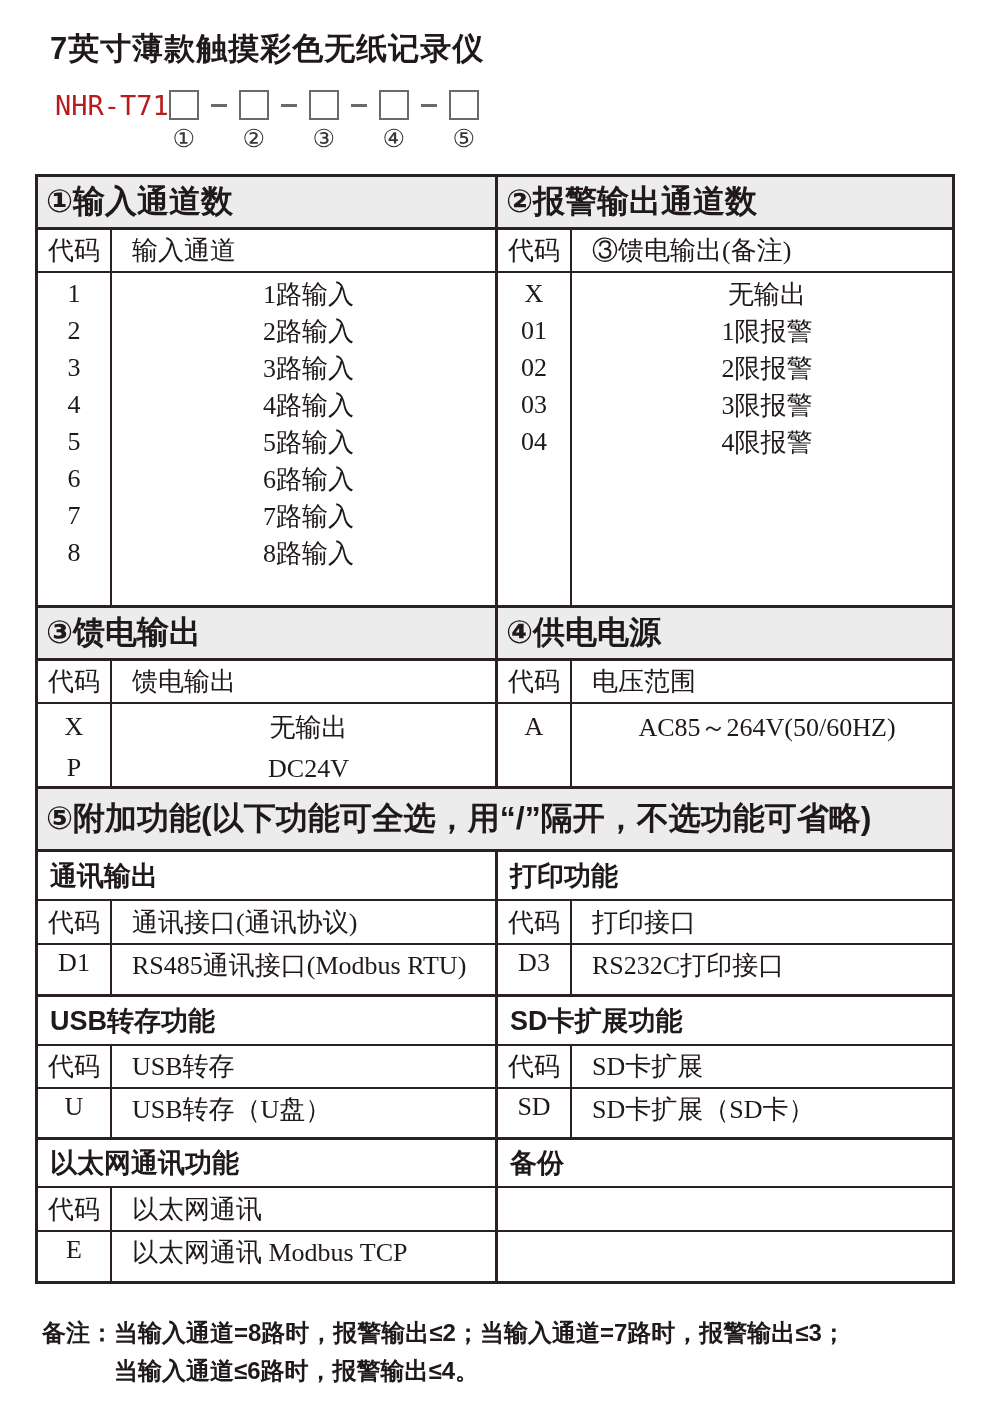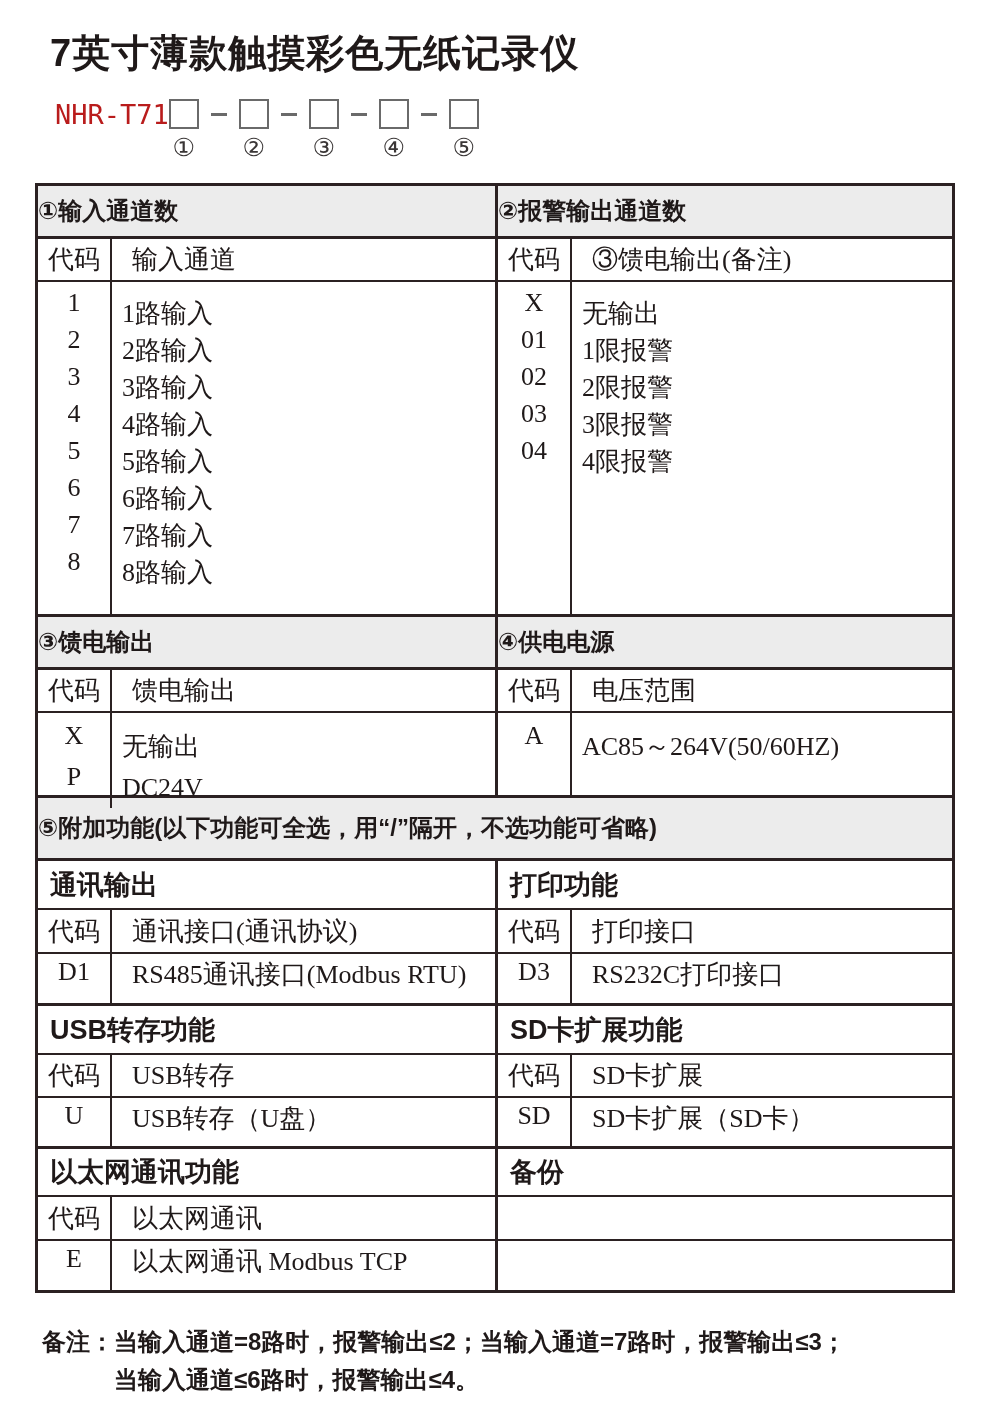--- a/index.html
+++ b/index.html
@@ -12,21 +12,21 @@
   body{ background:#fff; }
   .page{
     position:relative; width:990px; height:1414px; background:#ffffff;
     color:var(--tx); overflow:hidden;
     font-family:"Liberation Serif","DejaVu Serif",serif;
   }
   
   .title{
     margin:28px 0 0 50px;
     font-family:"Liberation Sans","DejaVu Sans",sans-serif;
-    font-weight:bold; font-size:38px; letter-spacing:1px;
+    font-weight:bold; font-size:31px; letter-spacing:1px;
   }
   
   .model-row{
     display:flex; align-items:flex-start; margin:20px 0 0 55px;
   }
   .model-prefix{
     font-family:"DejaVu Sans Mono","Liberation Mono",monospace;
     font-size:27px; font-weight:500; color:#b91c1c; line-height:32px;
   }
   .slot{ display:flex; flex-direction:column; align-items:center; }
@@ -43,41 +43,41 @@
     font-size:26px;
   }
   .row{ display:grid; grid-template-columns:1fr 1fr; }
   .row > .rhalf{ border-left:3px solid var(--bd); }
   .gray{ background:var(--gray); }
   .bt3{ border-top:3px solid var(--bd); }
   .bb3{ border-bottom:3px solid var(--bd); }
   .bb2{ border-bottom:2px solid var(--bd); }
   .sec-title{
     font-family:"Liberation Sans","DejaVu Sans",sans-serif;
-    font-weight:bold; font-size:24px;
-    padding:0 0 0 0; display:flex; align-items:center;
+    font-weight:bold; font-size:32px;
+    padding:0 0 0 8px; display:flex; align-items:center;
   }
   .h50{ height:50px; } .h52{ height:60px; } .h47{ height:47px; }
   .h46{ height:46px; } .h42{ height:42px; } .h41{ height:41px; }
   .h48{ height:48px; } .h49{ height:49px; }
   .subhead{
     font-family:"Liberation Sans","DejaVu Sans",sans-serif;
     font-weight:bold; font-size:27px;
     padding-left:12px; display:flex; align-items:center;
   }
   .cols{ display:grid; grid-template-columns:74px 1fr; }
   .cols > .code{
     border-right:2px solid var(--bd);
     display:flex; align-items:center; justify-content:center; text-align:right;
   }
   .cols > .desc{ display:flex; align-items:center; padding-left:20px; }
   
   .body{ display:grid; grid-template-columns:74px 1fr; }
   .body > .codecol{ border-right:2px solid var(--bd); text-align:center; padding-top:2px; }
-  .body > .desccol{ padding:13px 0 0 10px; }
+  .body > .desccol{ padding:3px 0 0 10px;text-align:center; }
   .ln37{ height:37px; line-height:37px; }
   .ln41{ height:41px; line-height:41px; }
   .bodyh332{ height:332px; }
   .bodyh82{ height:82px; }
   .empty-cell{ height:100%; }
   .top2{ align-items:flex-start !important; padding-top:3px; }
   
   .note{
     display:flex; margin:30px 0 0 42px;
     font-family:"Liberation Sans","DejaVu Sans",sans-serif;

